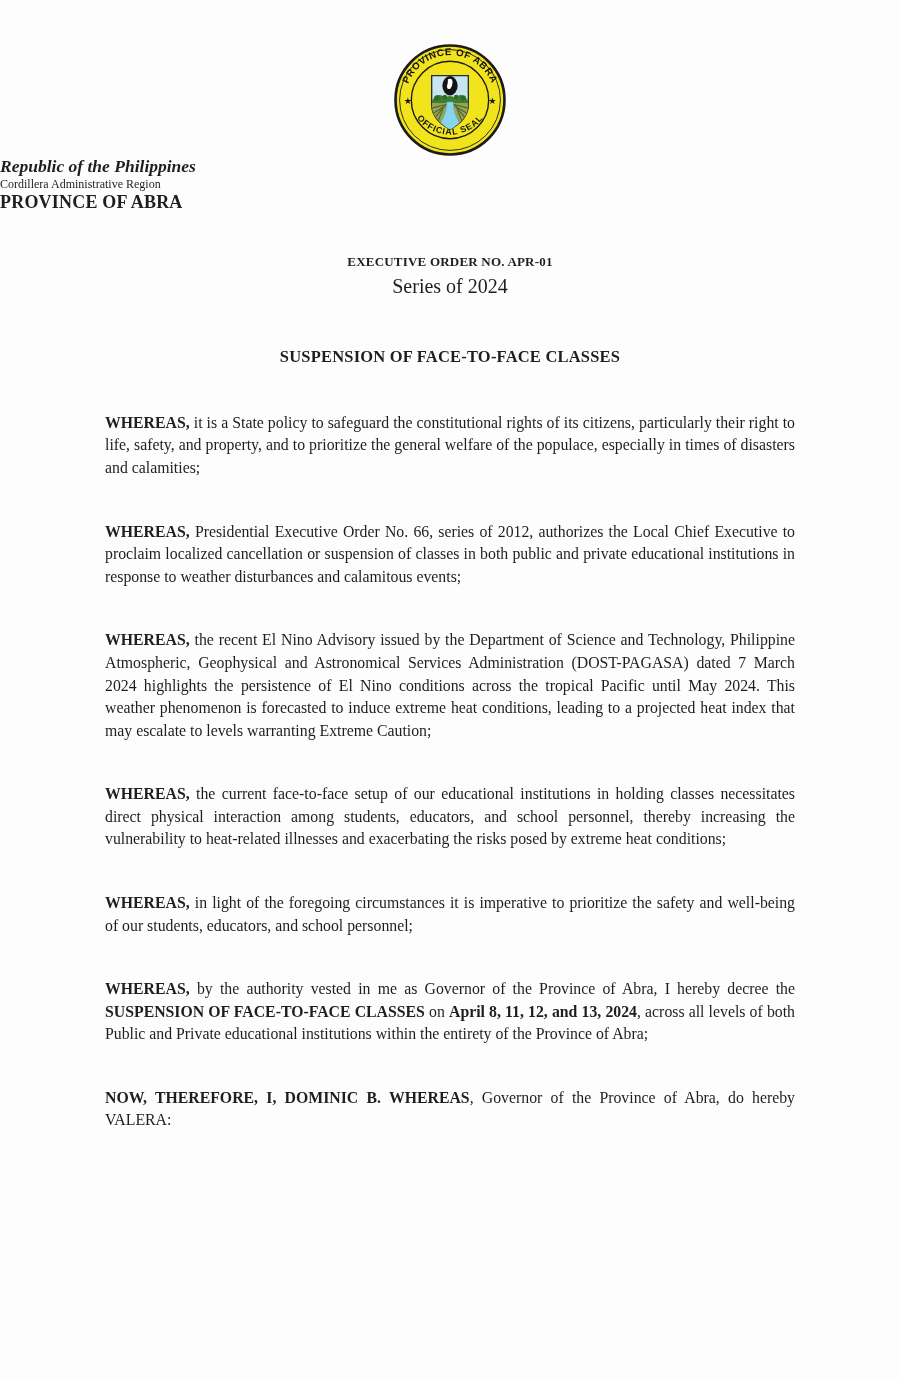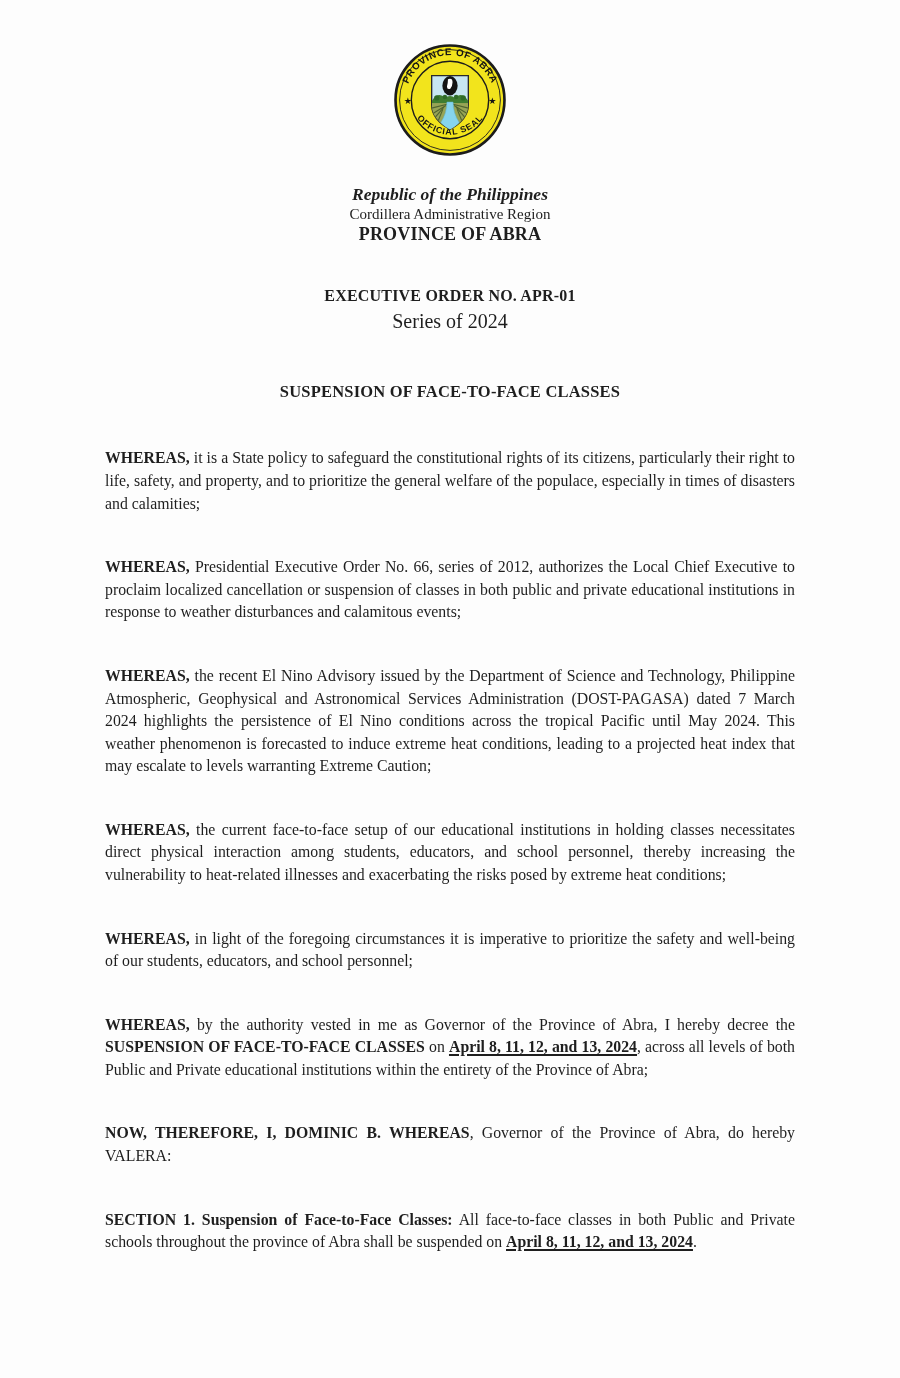--- a/index.html
+++ b/index.html
@@ -17,58 +17,58 @@
     height: 1378px;
     padding-top: 44px;
     background: #fdfdfd;
   }
   .seal-wrap {
     text-align: center;
     height: 112px;
   }
   .seal-wrap svg { display: inline-block; }
   .hdr {
-    text-align: center;
-    margin-top: 28px;
+    text-align: left;
+    margin-top: 0;
     line-height: 1.22;
   }
   .hdr-line1 {
     font-size: 17.5px;
     font-weight: bold;
     font-style: italic;
   }
-  .hdr-line2 { font-size: 15px; }
+  .hdr-line2 { font-size: 12px; }
   .hdr-line3 { font-size: 18px; font-weight: bold; letter-spacing: 0.2px; }
   .eo-heading {
     text-align: center;
     margin-top: 40px;
     line-height: 1.3;
   }
-  .eo-line1 { font-size: 16px; font-weight: bold; letter-spacing: 0.2px; }
+  .eo-line1 { font-size: 13px; font-weight: bold; letter-spacing: 0.2px; }
   .eo-line2 { font-size: 20px; margin-top: 2px; }
   .doc-title {
     text-align: center;
     margin-top: 46px;
     font-size: 16.5px;
     font-weight: bold;
     line-height: 1.4;
     letter-spacing: 0.2px;
   }
   .body-text {
     margin: 44px 105px 4px 105px;
   }
   .para {
     font-size: 15.8px;
     line-height: 1.43;
     text-align: justify;
     margin: 0 0 41px 0;
   }
   .para:last-child { margin-bottom: 0; }
   .b { font-weight: bold; }
-  .u { text-decoration: underline; text-decoration-thickness: 1.5px; text-underline-offset: 2px; }
+  .u { text-decoration-thickness: 1.5px; text-underline-offset: 2px; }
 </style>
 </head>
 <body>
 
 <div class="page">
 
   <div class="seal-wrap">
     <svg width="112" height="112" viewBox="0 0 110 110">
       <defs>
         <path id="arcTop" d="M 11,55 A 44,44 0 0 1 99,55" fill="none"></path>
@@ -133,16 +133,15 @@
   </div>
 
   <div class="body-text" id="doc-paragraphs">
       <p class="para"><span class="b">WHEREAS,</span><span> it is a State policy to safeguard the constitutional rights of its citizens, particularly their right to life, safety, and property, and to prioritize the general welfare of the populace, especially in times of disasters and calamities;</span></p>
       <p class="para"><span class="b">WHEREAS,</span><span> Presidential Executive Order No. 66, series of 2012, authorizes the Local Chief Executive to proclaim localized cancellation or suspension of classes in both public and private educational institutions in response to weather disturbances and calamitous events;</span></p>
       <p class="para"><span class="b">WHEREAS,</span><span> the recent El Nino Advisory issued by the Department of Science and Technology, Philippine Atmospheric, Geophysical and Astronomical Services Administration (DOST-PAGASA) dated 7 March 2024 highlights the persistence of El Nino conditions across the tropical Pacific until May 2024. This weather phenomenon is forecasted to induce extreme heat conditions, leading to a projected heat index that may escalate to levels warranting Extreme Caution;</span></p>
       <p class="para"><span class="b">WHEREAS,</span><span> the current face-to-face setup of our educational institutions in holding classes necessitates direct physical interaction among students, educators, and school personnel, thereby increasing the vulnerability to heat-related illnesses and exacerbating the risks posed by extreme heat conditions;</span></p>
       <p class="para"><span class="b">WHEREAS,</span><span> in light of the foregoing circumstances it is imperative to prioritize the safety and well-being of our students, educators, and school personnel;</span></p>
       <p class="para"><span class="b">WHEREAS,</span><span> by the authority vested in me as Governor of the Province of Abra, I hereby decree the </span><span class="b">SUSPENSION OF FACE-TO-FACE CLASSES</span><span> on </span><span class="b u">April 8, 11, 12, and 13, 2024</span><span>, across all levels of both Public and Private educational institutions within the entirety of the Province of Abra;</span></p>
       <p class="para"><span class="b">NOW, THEREFORE, I, DOMINIC B. WHEREAS</span><span>, Governor of the Province of Abra, do hereby VALERA:</span></p>
-      <p class="para"><span class="b">SECTION 1. Suspension of Face-to-Face Classes:</span><span> All face-to-face classes in both Public and Private schools throughout the province of Abra shall be suspended on  </span><span class="b u">April 8, 11, 12, and 13, 2024</span><span>.</span></p>
     </div>
 
 </div>
 
 </body></html>

